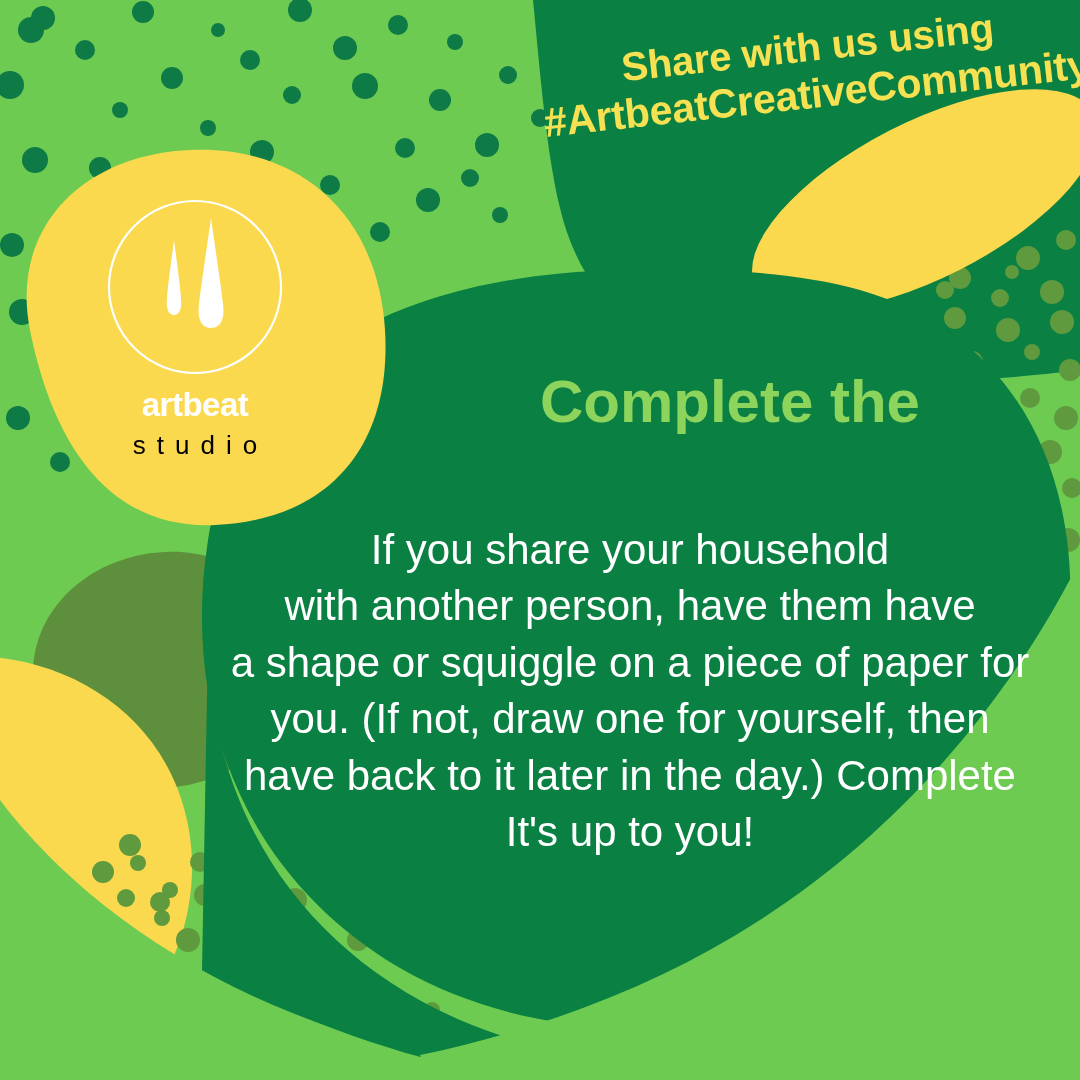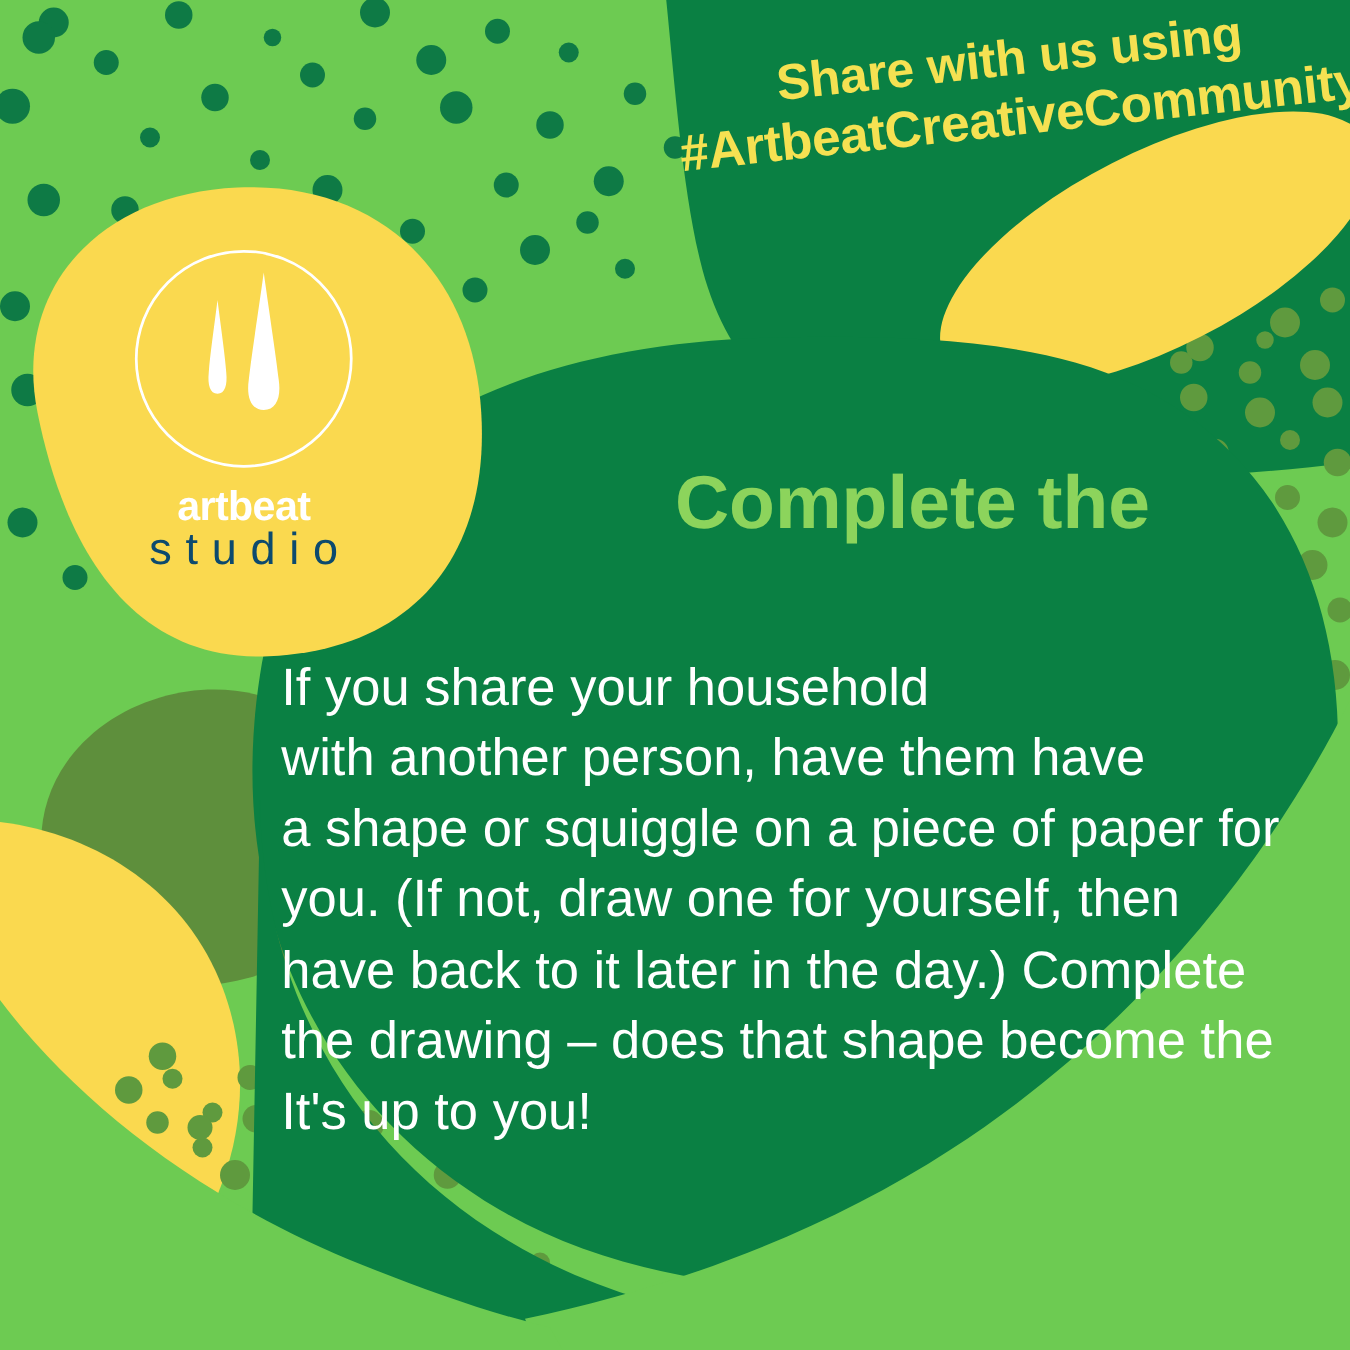--- a/index.html
+++ b/index.html
@@ -44,21 +44,21 @@
     font-size:60px;
     font-weight:bold;
     line-height:1.33;
     letter-spacing:0px;
   }
 
   
   #body-copy{
     position:absolute;
     left:225px; top:522px; width:810px;
-    text-align:left;
+    text-align:center;
     color:#FFFFFF;
     font-size:42px;
     font-weight:normal;
     line-height:1.345;
   }
   #body-copy p{margin:0;}
 
   
   #logo{
     position:absolute;
@@ -78,25 +78,26 @@
     display:block;
     color:#FFFFFF;
     font-size:33px;
     font-weight:bold;
     letter-spacing:-0.5px;
     line-height:1;
     margin-top:2px;
   }
   #logo-subword{
     display:block;
-    color:#0c4a6e;
-    font-size:36px;
+    color:#000000;
+    font-size:26px;
     font-weight:300;
     letter-spacing:11px;
     line-height:1;
+    margin-top:11px;
     text-indent:11px;
   }
 </style>
 </head>
 <body>
 
 <div id="poster">
 
   <svg id="bglayer" viewBox="0 0 1080 1080" width="1080" height="1080" xmlns="http://www.w3.org/2000/svg">
     <defs>
@@ -288,21 +289,20 @@
     <div id="headline">
       <div>Complete the</div>
     </div>
 
     <div id="body-copy">
       <p>If you share your household</p>
       <p>with another person, have them have</p>
       <p>a shape or squiggle on a piece of paper for</p>
       <p>you. (If not, draw one for yourself, then</p>
       <p>have back to it later in the day.) Complete</p>
-      <p>the drawing – does that shape become the</p>
       <p>It's up to you!</p>
     </div>
 
     <div id="logo">
       <div id="logo-mark">
         <svg id="logo-ring" viewBox="0 0 178 178" xmlns="http://www.w3.org/2000/svg">
           <circle cx="89" cy="89" r="86" fill="none" stroke="#FFFFFF" stroke-width="2.2"></circle>
 
           <path d="M 68 42
                    C 71 66 74 86 75 100

